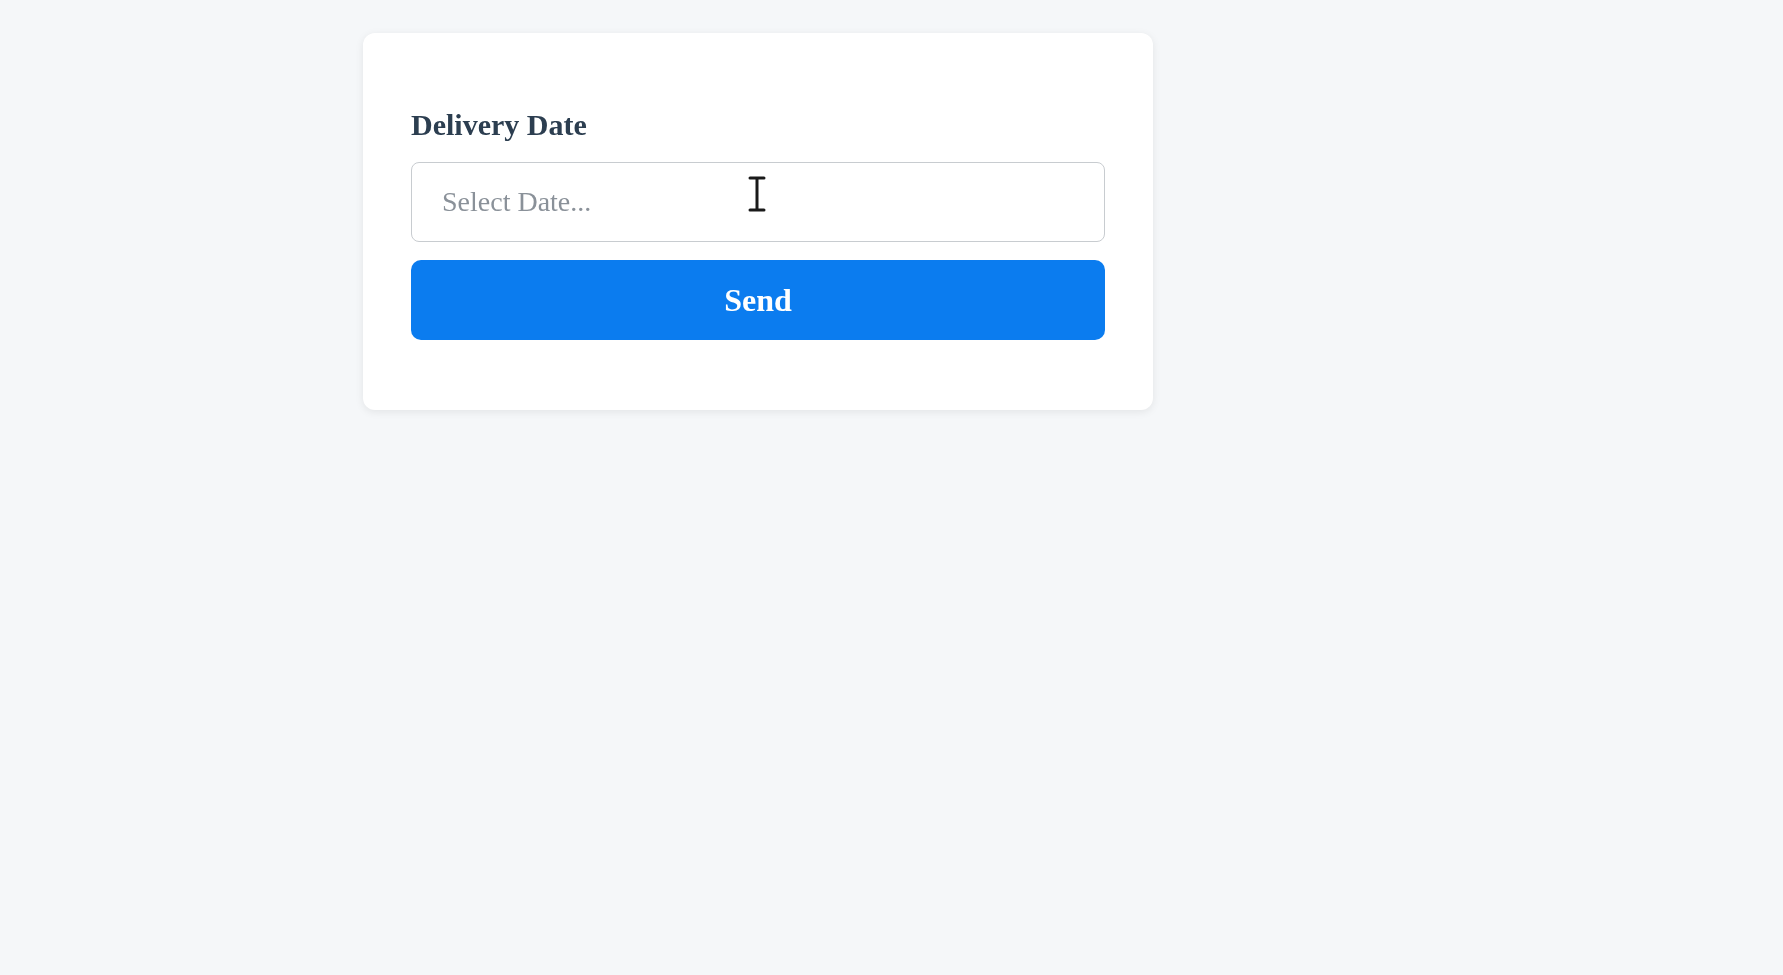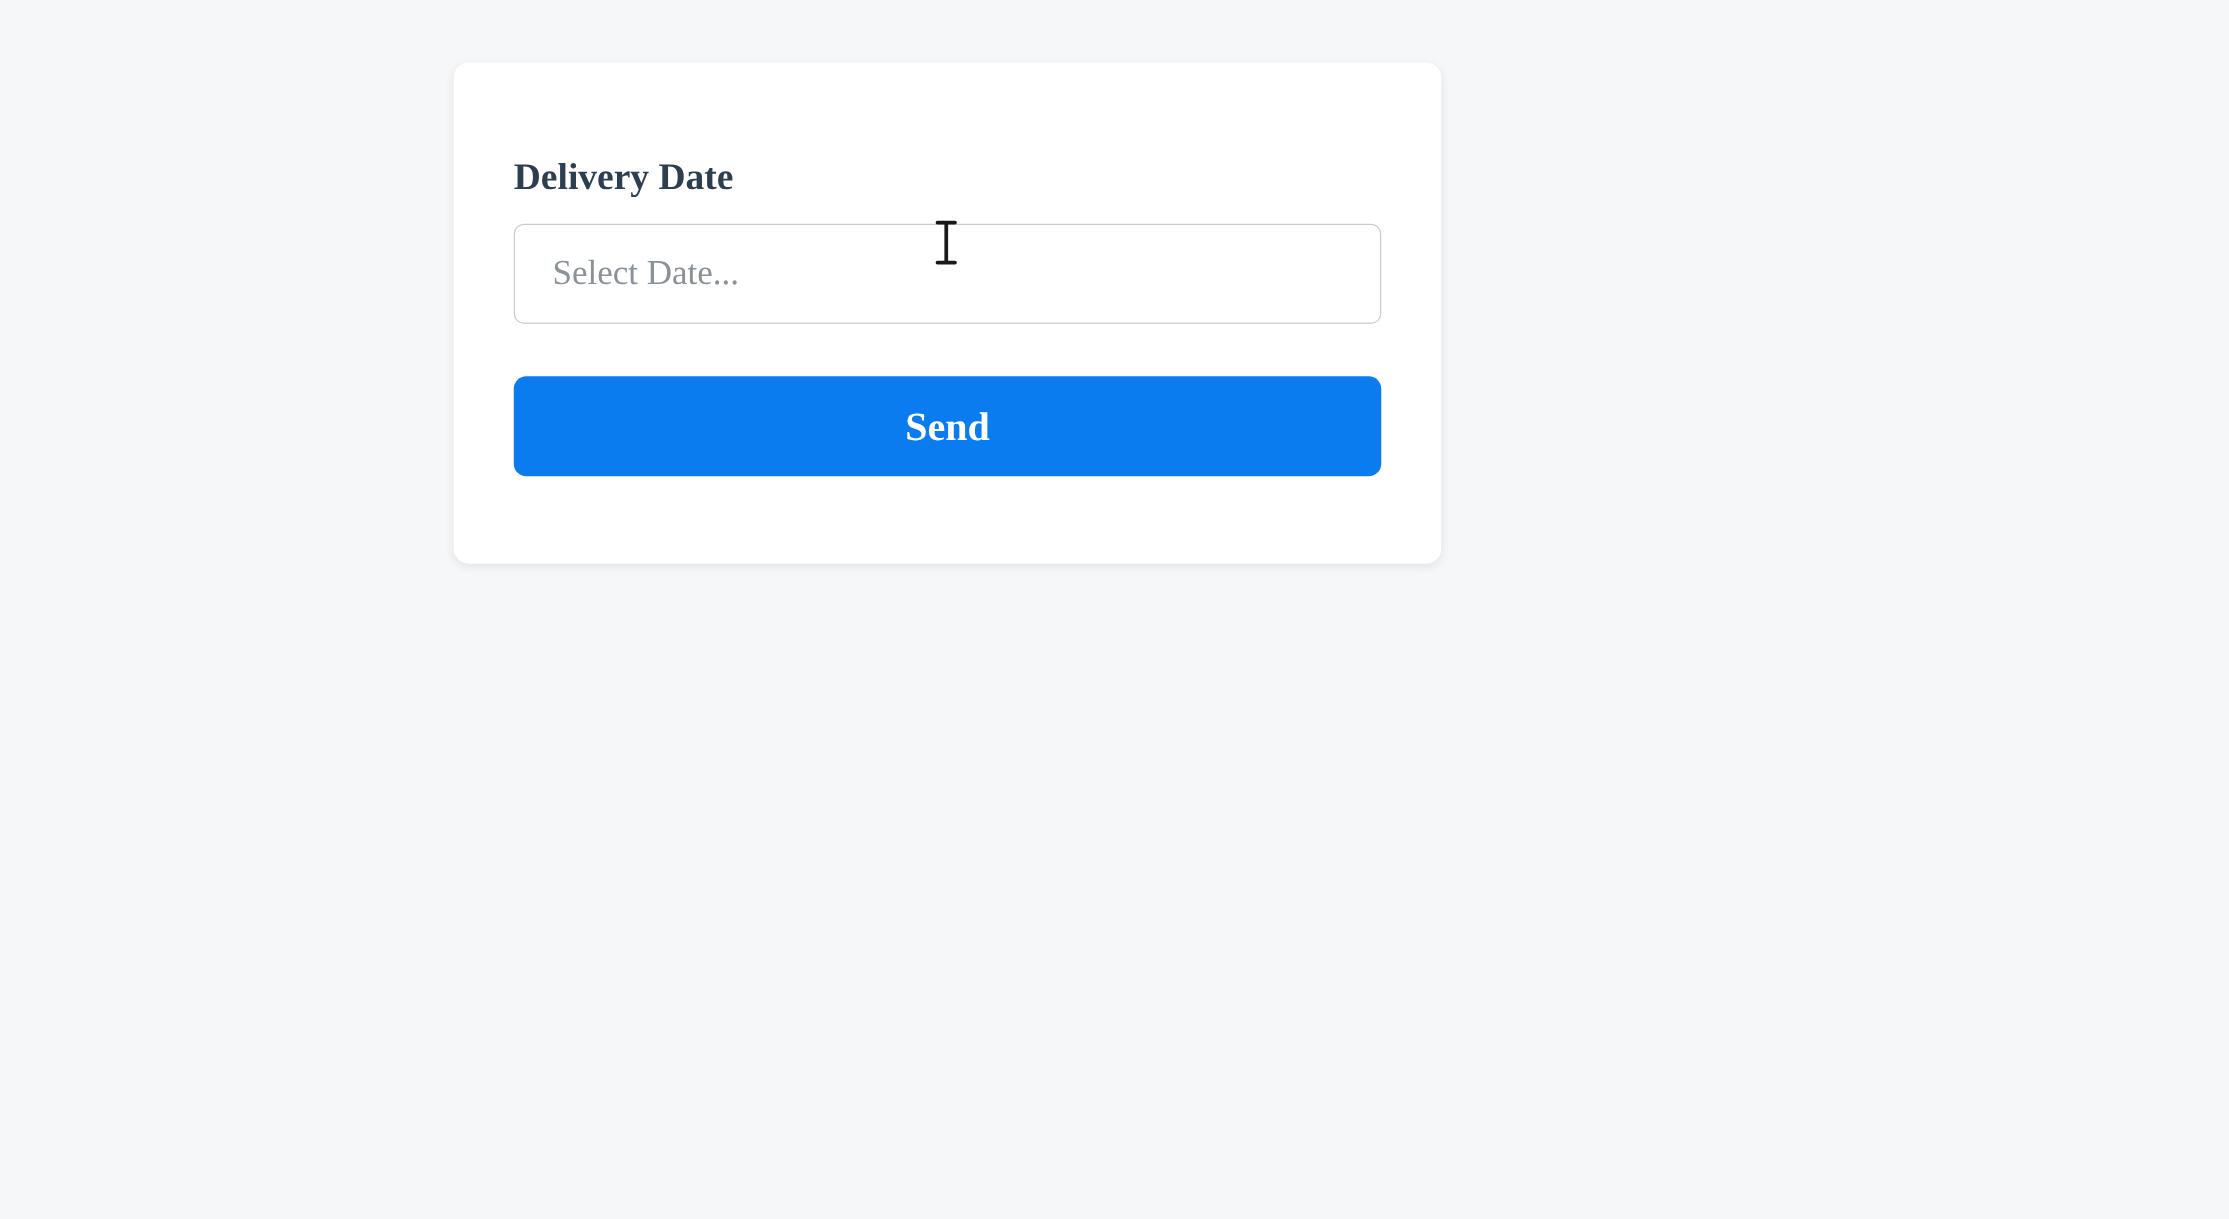--- a/index.html
+++ b/index.html
@@ -12,21 +12,21 @@
       font-family: Georgia, 'Times New Roman', serif;
       background-color: #f5f7f9;
       width: 1783px;
       height: 975px;
       position: relative;
     }
     
     .card {
       position: absolute;
       left: 363px;
-      top: 50px;
+      top: 33px;
       width: 790px;
       background-color: #ffffff;
       border-radius: 12px;
       box-shadow: 0 2px 8px rgba(0, 0, 0, 0.08);
       padding: 75px 48px 70px 48px;
     }
     
     .form-label {
       font-size: 30px;
       font-weight: bold;
@@ -55,21 +55,21 @@
       width: 100%;
       height: 80px;
       background-color: #0b7cef;
       color: #ffffff;
       border: none;
       border-radius: 10px;
       font-size: 32px;
       font-weight: bold;
       font-family: Georgia, 'Times New Roman', serif;
       cursor: pointer;
-      margin-top: 42px;
+      margin-top: 18px;
     }
     
     .text-cursor {
       position: absolute;
       left: 748px;
       top: 176px;
       pointer-events: none;
     }
   </style>
 </head>

